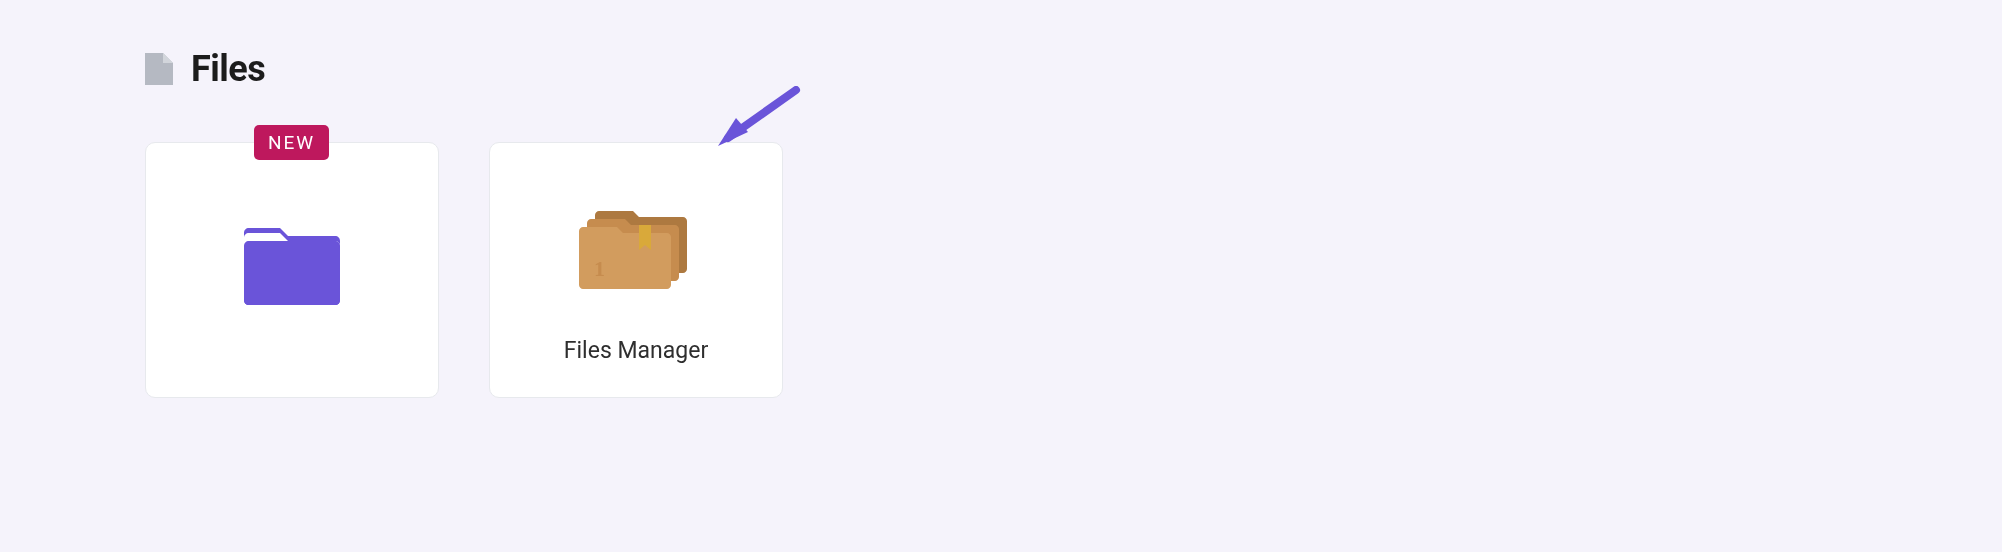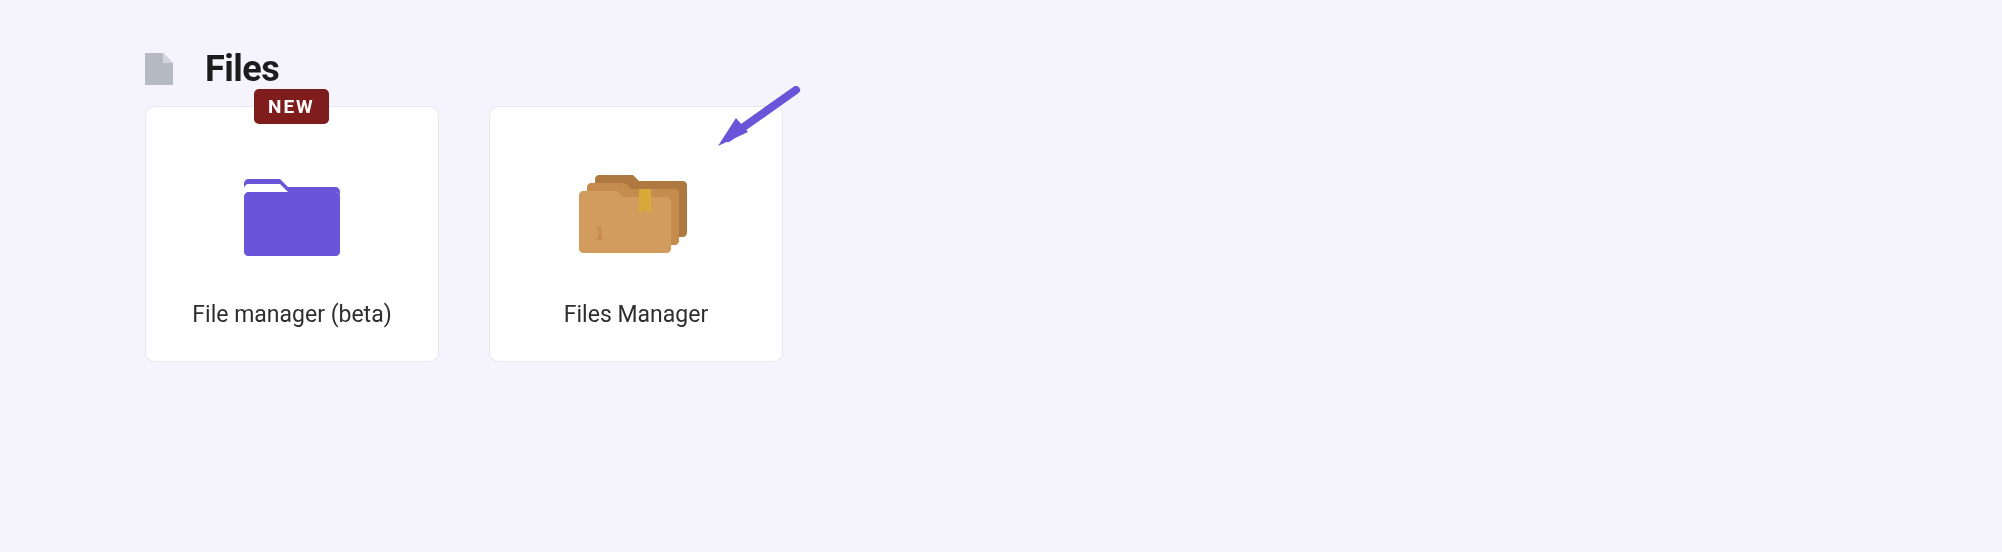--- a/index.html
+++ b/index.html
@@ -10,22 +10,22 @@
     body {
       font-family: -apple-system, BlinkMacSystemFont, "Segoe UI", Roboto, Helvetica, Arial, sans-serif;
       background-color: #f5f3fb;
       width: 2002px;
       height: 552px;
       padding: 48px 0 0 145px;
     }
     .section-header {
       display: flex;
       align-items: center;
-      gap: 32px;
-      margin-bottom: 16px;
+      gap: 18px;
+      margin-bottom: 52px;
     }
     .section-header .icon {
       width: 28px;
       height: 32px;
       color: #b5b9c2;
     }
     .section-header h2 {
       font-size: 36px;
       font-weight: 700;
       color: #1c1c1c;
@@ -59,24 +59,24 @@
     .card-label {
       font-size: 23px;
       color: #2e2e2e;
       font-weight: 400;
       text-align: center;
     }
     .badge-new {
       position: absolute;
       top: -18px;
       left: 108px;
-      background-color: #7f1d1d;
+      background-color: #be185d;
       color: #ffffff;
       font-size: 19px;
-      font-weight: 700;
+      font-weight: 400;
       letter-spacing: 2px;
       padding: 6px 14px;
       border-radius: 5px;
     }
     .annotation-arrow {
       position: absolute;
       left: 714px;
       top: 86px;
       pointer-events: none;
     }
@@ -98,21 +98,20 @@
 
   <div class="card">
     <div class="badge-new">NEW</div>
     <div class="card-icon-wrap">
       <svg width="104" height="88" viewBox="0 0 104 88">
         <path d="M4 12 C4 9 6 7 9 7 L40 7 L48 15 L95 15 C98 15 100 17 100 20 L100 79 C100 82 98 84 95 84 L9 84 C6 84 4 82 4 79 Z" fill="#6a54d9"></path>
         <path d="M4 28 L100 28 L100 25 C100 22 98 20 95 20 L48 20 L40 12 L9 12 C6 12 4 14 4 17 Z" fill="#ffffff"></path>
         <path d="M4 25 C4 22 6 20 9 20 L95 20 C98 20 100 22 100 25 L100 79 C100 82 98 84 95 84 L9 84 C6 84 4 82 4 79 Z" fill="#6a54d9"></path>
       </svg>
     </div>
-    <div class="card-label">File manager (beta)</div>
   </div>
 
   <div class="card">
     <div class="card-icon-wrap">
       <svg width="118" height="94" viewBox="0 0 118 94">
         <path d="M22 6 L56 6 L62 12 L106 12 C108 12 110 14 110 16 L110 64 C110 66 108 68 106 68 L22 68 C20 68 18 66 18 64 L18 10 C18 8 20 6 22 6 Z" fill="#ad7940"></path>
         <path d="M14 14 L48 14 L54 20 L98 20 C100 20 102 22 102 24 L102 72 C102 74 100 76 98 76 L14 76 C12 76 10 74 10 72 L10 18 C10 16 12 14 14 14 Z" fill="#c68c4e"></path>
         <path d="M6 22 L40 22 L46 28 L90 28 C92 28 94 30 94 32 L94 80 C94 82 92 84 90 84 L6 84 C4 84 2 82 2 80 L2 26 C2 24 4 22 6 22 Z" fill="#d29c5e"></path>
         <path d="M62 20 L62 45 L68 40 L74 45 L74 20 Z" fill="#d9a93a"></path>
         <text x="17" y="71" font-size="22" font-family="serif" fill="#c68c4e" font-weight="600">1</text>

